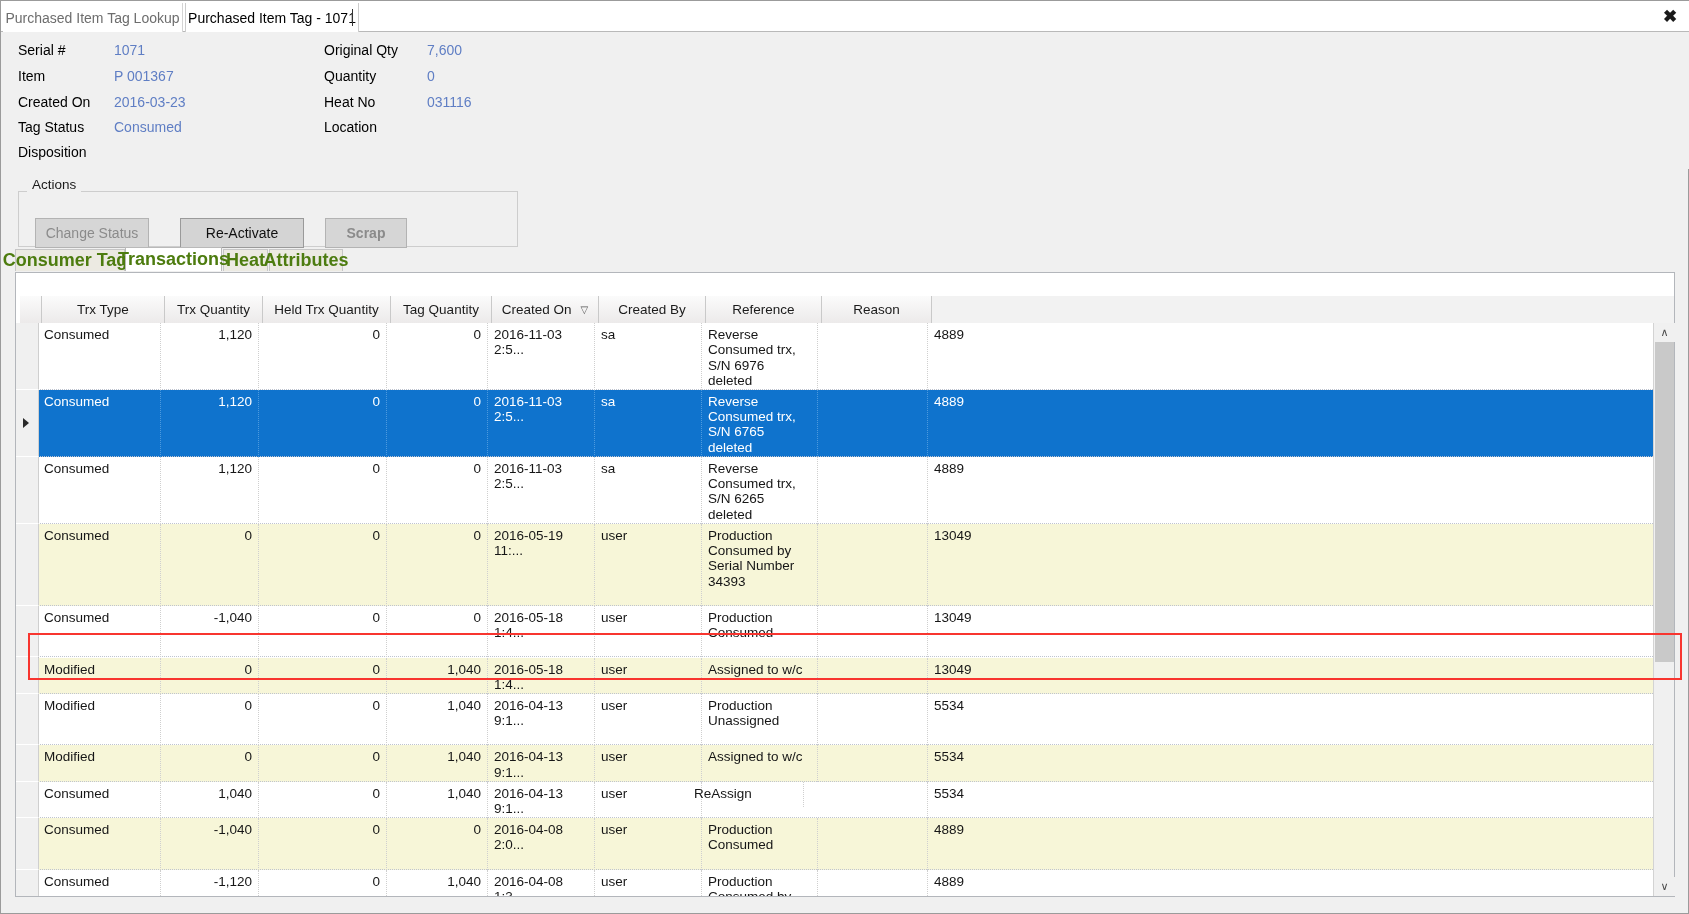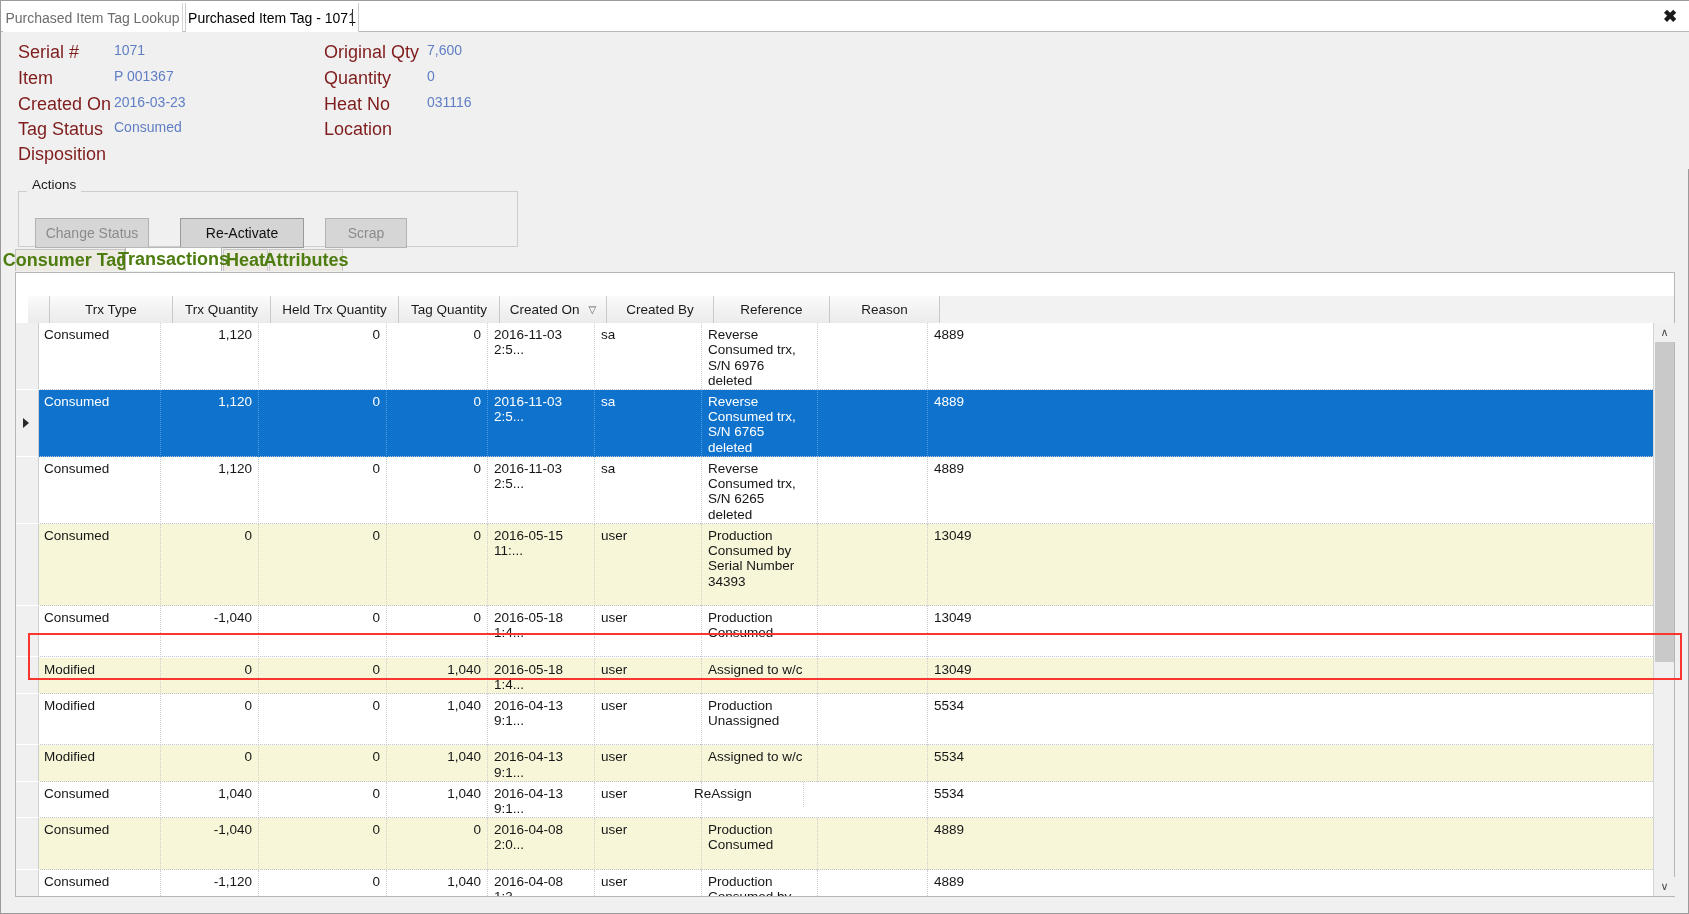--- a/index.html
+++ b/index.html
@@ -24,21 +24,21 @@
   .wtab.inactive{color:#6d6d6d;border-right:1px solid #d4d4d4;}
   .wtab.active{color:#000;font-weight:400;background:#ffffff;
                border-left:1px solid #cccccc;border-right:1px solid #cccccc;}
   .caretbar{position:absolute;width:1px;height:17px;background:#333;top:8px;}
   .closebtn{position:absolute;right:8px;top:4px;width:24px;height:22px;
             display:flex;align-items:center;justify-content:center;
             font-size:17px;font-weight:bold;color:#1a1a1a;cursor:pointer;line-height:1;}
 
   
   .fields{position:absolute;left:0;top:31px;width:1689px;height:137px;background:#f0f0f0;}
-  .fl{position:absolute;font-size:18px;color:#7f1d1d;white-space:nowrap;}
+  .fl{position:absolute;font-size:14px;color:#000000;white-space:nowrap;}
   .fv{position:absolute;font-size:14px;color:#5f7ec4;white-space:nowrap;}
 
   
   .grp{position:absolute;left:17px;top:190px;width:500px;height:56px;
        border:1px solid #cdcdcd;background:transparent;box-sizing:border-box;}
   .grp-title{position:absolute;left:26px;top:176px;background:#f0f0f0;
              padding:0 5px;font-size:13.5px;color:#1b1b1b;}
   .btn{position:absolute;height:30px;box-sizing:border-box;
        border:1px solid #9a9a9a;background:#d4d4d4;
        display:flex;align-items:center;justify-content:center;
@@ -53,21 +53,21 @@
         border:1px solid #c6c6c6;border-bottom:none;color:#4d7c0f;cursor:pointer;font-weight:bold;}
   .itab.sel{background:#ffffff;top:-2px;height:24px;border-color:#b9b9b9;z-index:3;}
 
   
   .gridwrap{position:absolute;left:14px;top:271px;width:1660px;height:625px;
             background:#ffffff;border:1px solid #b3b6bb;box-sizing:border-box;}
   .gridcaption{position:absolute;left:0;top:0;right:0;height:23px;
                background:#f0f0f0;border-bottom:1px solid #c7c7c7;
                display:flex;align-items:center;justify-content:center;
                font-size:13.5px;color:#1b1b1b;}
-  .hdrrow{position:absolute;left:12px;top:23px;height:27px;right:0;
+  .hdrrow{position:absolute;left:4px;top:23px;height:27px;right:0;
           background:#f2f2f2;border-bottom:1px solid #0f766e;}
   .hcell{position:absolute;top:0;height:27px;box-sizing:border-box;
          display:flex;align-items:center;justify-content:center;
          font-size:13.5px;color:#1b1b1b;
          background:linear-gradient(#fbfbfb,#eceaea);
          border-right:1px solid #c9c9c9;white-space:nowrap;cursor:pointer;}
   .sortmark{margin-left:9px;font-size:10px;color:#555;}
 
   .bodyclip{position:absolute;left:0;top:50px;right:21px;bottom:0;overflow:hidden;}
   .rowsel-col{position:absolute;left:0;top:0;width:22px;bottom:0;
@@ -147,21 +147,21 @@
     <div class="fv" style="left:426px;top:62px;">031116</div>
 
     <div class="fl" style="left:323px;top:87px;">Location</div>
     <div class="fv" style="left:426px;top:87px;"></div>
   </div>
 
   <div class="grp"></div>
   <div class="grp-title">Actions</div>
   <div class="btn disabled" style="left:34px;top:217px;width:114px;">Change Status</div>
   <div class="btn" style="left:179px;top:217px;width:124px;">Re-Activate</div>
-  <div class="btn disabled" style="left:324px;top:217px;width:82px;">Scrap</div>
+  <div class="btn disabled" style="left:324px;top:217px;width:82px;font-weight:bold;">Scrap</div>
 
   <div class="itabs">
     <div class="itab" style="left:0px;width:110px;">
       <span>Consumer Tags</span>
     </div>
     <div class="itab sel" style="left:110px;width:97px;">
       <span>Transactions</span>
     </div>
     <div class="itab" style="left:208px;width:45px;">
       <span>Heat</span>
@@ -249,21 +249,21 @@
 S/N 6265 deleted</div>
             <div class="cell" style="left: 802px; width: 110px; height: 66.9px;"></div>
             <div class="cell" style="left: 912px; width: 605px; height: 66.9px; border-right: none;">4889</div>
           </div>
           <div class="row alt" style="top: 200.7px; height: 82.2px;">
             <div class="ind"></div>
             <div class="cell" style="left: 22px; width: 123px; height: 82.2px;">Consumed</div>
             <div class="cell num" style="left: 145px; width: 98px; height: 82.2px;">0</div>
             <div class="cell num" style="left: 243px; width: 128px; height: 82.2px;">0</div>
             <div class="cell num" style="left: 371px; width: 101px; height: 82.2px;">0</div>
-            <div class="cell" style="left: 472px; width: 107px; height: 82.2px;">2016-05-15  11:...</div>
+            <div class="cell" style="left: 472px; width: 107px; height: 82.2px;">2016-05-19  11:...</div>
             <div class="cell" style="left: 579px; width: 107px; height: 82.2px;">user</div>
             <div class="cell" style="left: 686px; width: 116px; height: 82.2px;">Production
 Consumed by
 Serial Number
 34393</div>
             <div class="cell" style="left: 802px; width: 110px; height: 82.2px;"></div>
             <div class="cell" style="left: 912px; width: 605px; height: 82.2px; border-right: none;">13049</div>
           </div>
           <div class="row white" style="top: 282.9px; height: 51.6px;">
             <div class="ind"></div>

